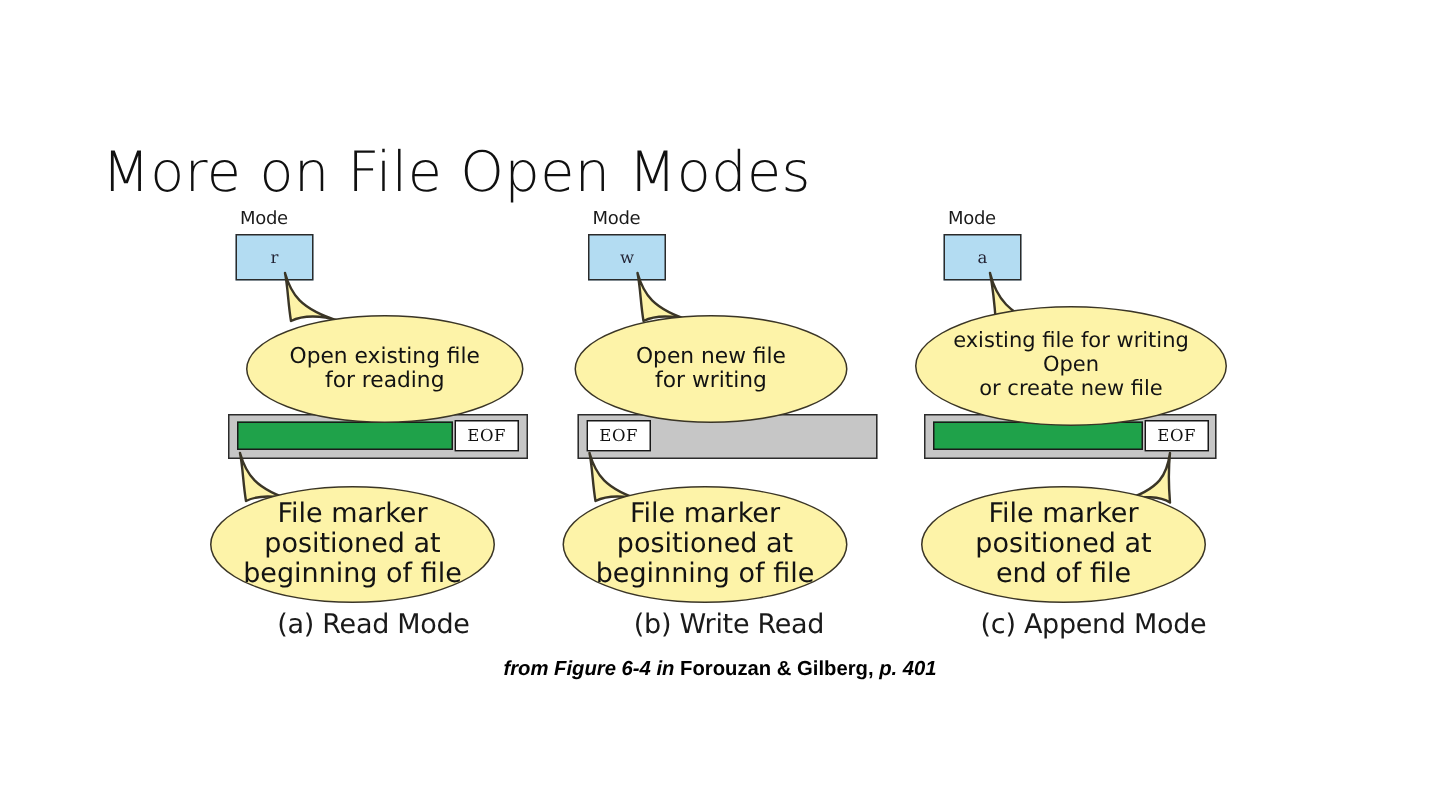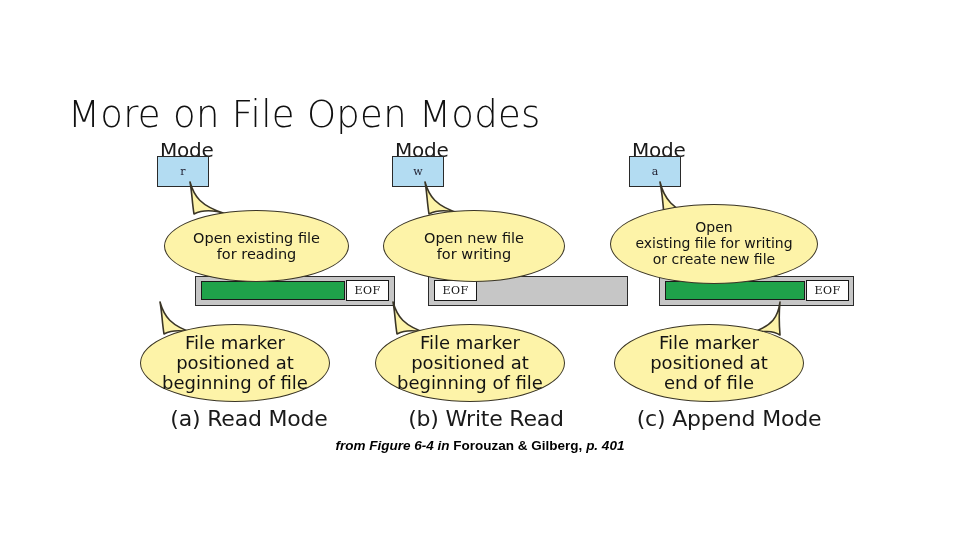--- a/index.html
+++ b/index.html
@@ -46,21 +46,21 @@
     height: 300px;
   }
   .col-a { left: 0px; }
   .col-b { left: 235px; }
   .col-c { left: 470px; }
 
   
   .mode-label {
     position: absolute;
     top: 10px;
-    font-size: 20px;
+    font-size: 12px;
     font-family: "DejaVu Sans", sans-serif;
     color: #1a1a1a;
     letter-spacing: -0.2px;
   }
   .mode-box {
     position: absolute;
     top: 28px;
     width: 52px;
     height: 31px;
     background: #b3dcf2;
@@ -122,21 +122,20 @@
   }
 
   
   .bar-outer {
     position: absolute;
     top: 148px;
     height: 30px;
     background: #c6c6c6;
     border: 1.8px solid #2b2b2b;
     box-sizing: border-box;
-    margin-left: 43px;
   }
   .col-a .bar-outer { left: 12px; width: 200px; }
   .col-b .bar-outer { left: 10px; width: 200px; }
   .col-c .bar-outer { left: 6px; width: 195px; }
 
   .bar-fill {
     position: absolute;
     background: #1fa24a;
     border: 1.5px solid #1a1a1a;
     box-sizing: border-box;
@@ -174,21 +173,21 @@
   .bubble-bot-a { left: 0px;  width: 190px; }
   .bubble-bot-b { left: 0px;  width: 190px; }
   .bubble-bot-c { left: 4px;  width: 190px; }
 
   
   .mode-caption {
     position: absolute;
     top: 278px;
     width: 230px;
     text-align: center;
-    font-size: 22px;
+    font-size: 18px;
     font-family: "DejaVu Sans", sans-serif;
     color: #1a1a1a;
     letter-spacing: -0.2px;
   }
   .col-a .mode-caption { left: -6px; }
   .col-b .mode-caption { left: -4px; }
   .col-c .mode-caption { left: 4px; }
 
   
   #attribution {
@@ -295,22 +294,22 @@
     <div class="mode-box">
       <div class="mode-letter">a</div>
     </div>
 
     <svg class="tail" style="left:42px; top:52px; width:90px; height:48px;" viewBox="0 0 90 48">
       <path d="M 8,2 C 12,18 20,30 46,38 C 33,32 20,32 12,36 C 11,22 10,12 8,2 Z" fill="#fdf3a8" stroke="#3a3526" stroke-width="1.6" stroke-linejoin="round"></path>
     </svg>
 
     <div class="bubble bubble-top-c">
       <div class="lines">
+        <div>existing file for writing</div>
         <div>Open</div>
-        <div>existing file for writing</div>
         <div>or create new file</div>
       </div>
     </div>
 
     <div class="bar-outer">
       <div class="bar-fill"></div>
       <div class="eof-box">EOF</div>
     </div>
 
     <svg class="tail" style="left:112px; top:172px; width:90px; height:46px;" viewBox="0 0 90 46">

